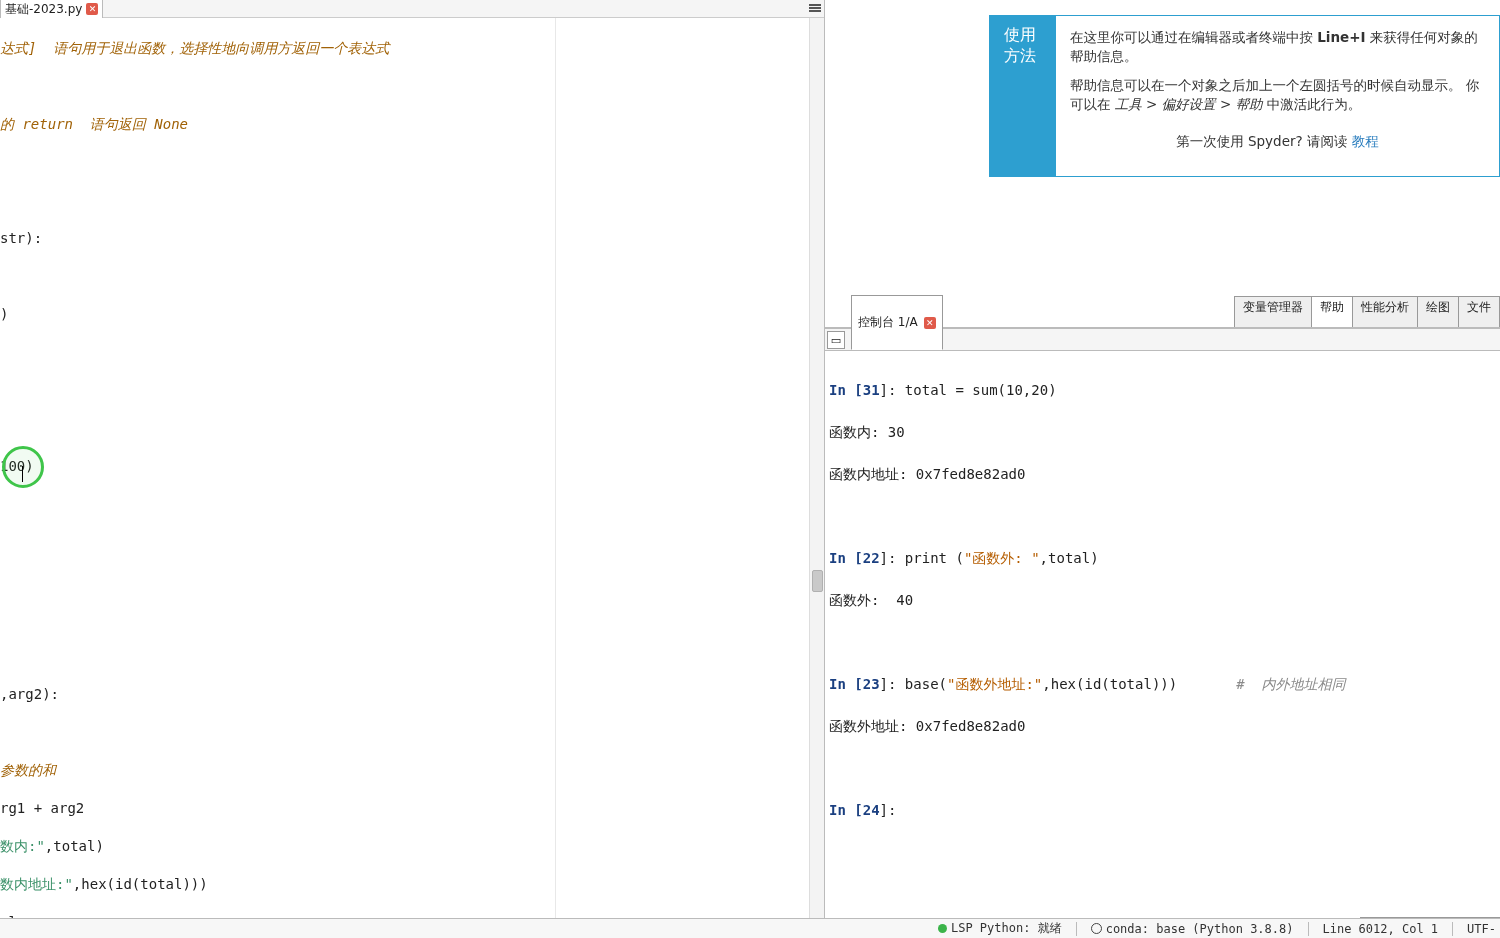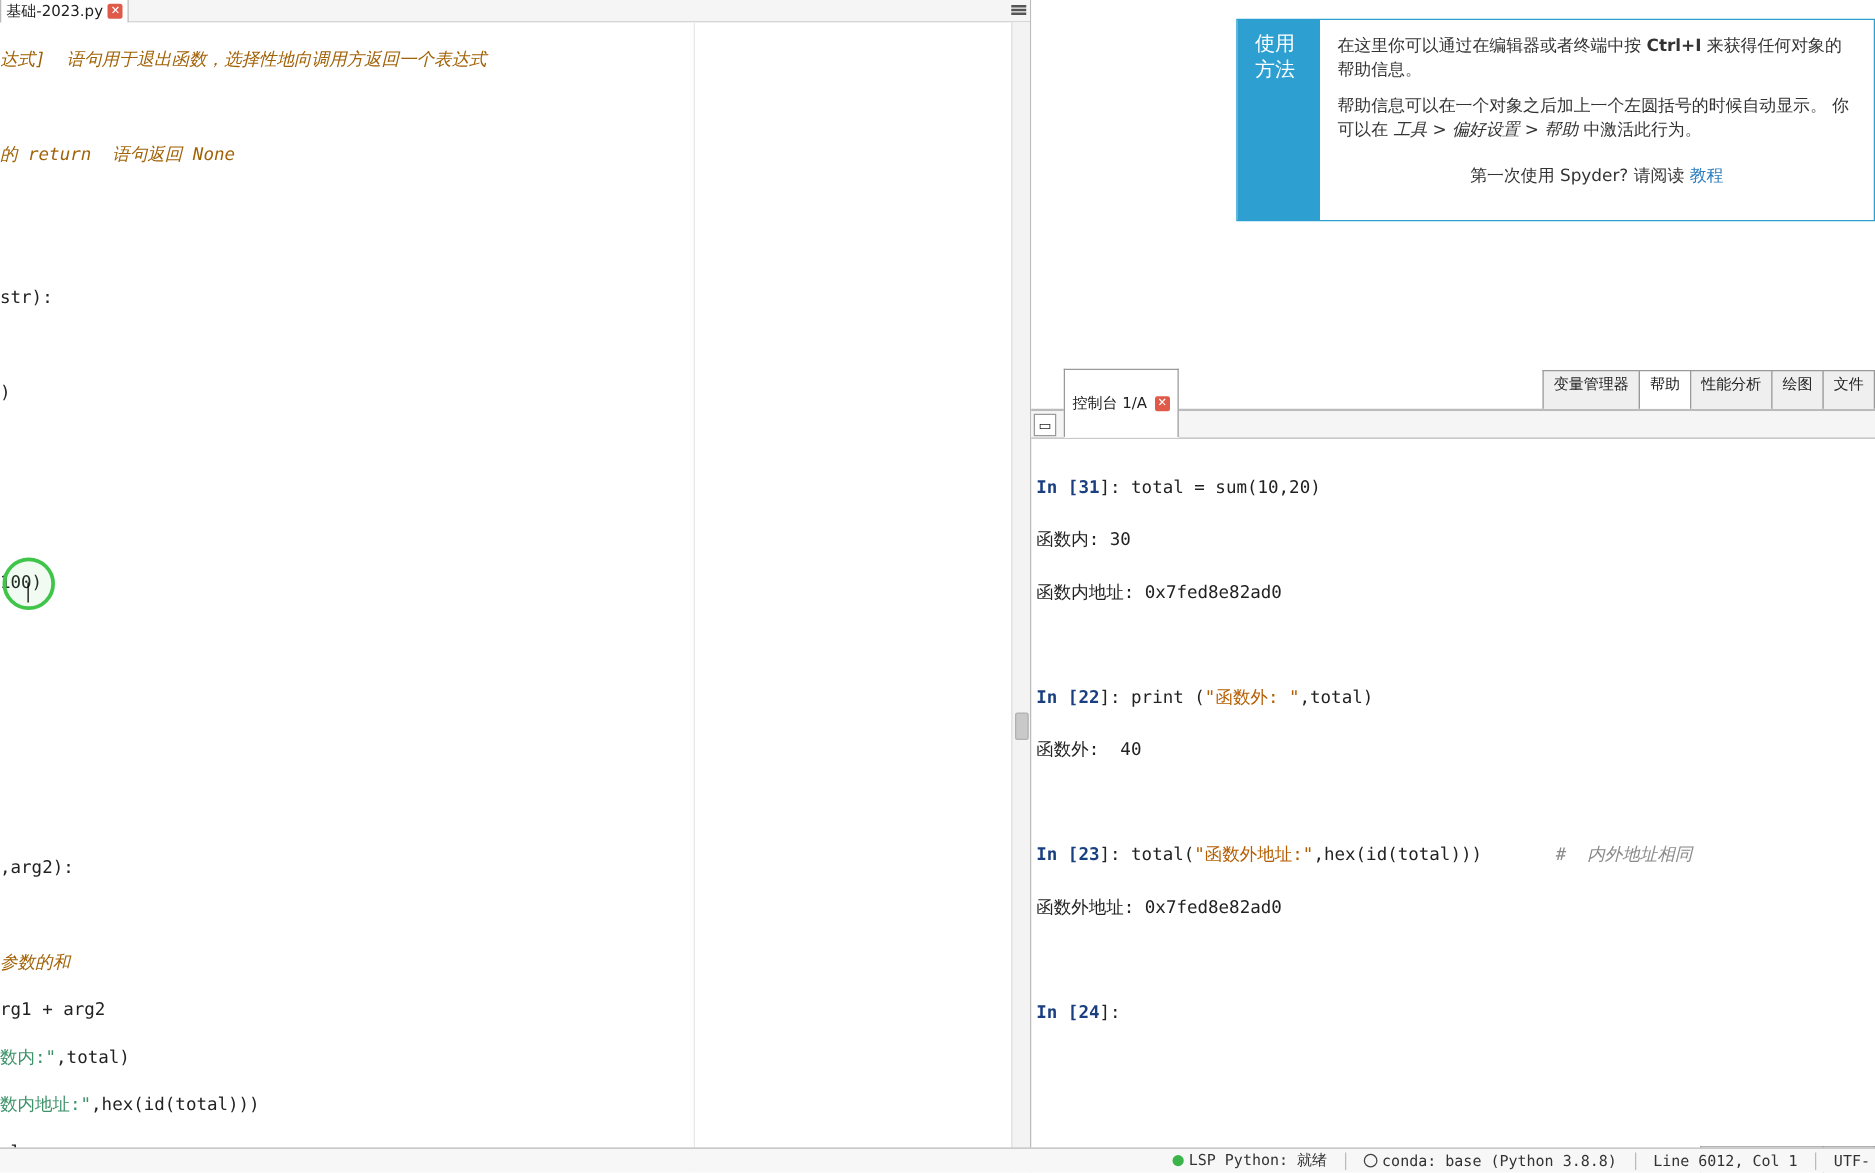--- a/index.html
+++ b/index.html
@@ -128,21 +128,21 @@
     <div class="editor-vscroll">
       <div class="thumb"></div>
     </div>
   </div>
 
   <div class="right-panel">
     <div class="help-panel">
       <div class="help-card">
         <div class="help-header">使用方法</div>
         <div class="help-body">
-          <p><span>在这里你可以通过在编辑器或者终端中按 </span><b>Ctrl+I</b><span> 来获得任何对象的帮助信息。</span></p>
+          <p><span>在这里你可以通过在编辑器或者终端中按 </span><b>Line+I</b><span> 来获得任何对象的帮助信息。</span></p>
           <p><span>帮助信息可以在一个对象之后加上一个左圆括号的时候自动显示。 你可以在 </span><span class="italic">工具 &gt; 偏好设置 &gt; 帮助</span><span> 中激活此行为。</span></p>
           <div class="help-footer">
             <span>第一次使用 Spyder? 请阅读</span>
             <a>教程</a>
           </div>
         </div>
       </div>
       <div class="right-tabs-upper">
         <div class="rtab">变量管理器</div>
         <div class="rtab active">帮助</div>
@@ -161,21 +161,21 @@
         </div>
       </div>
       <div class="console-body">
 <div><span class="prompt-in">In [</span><span class="prompt-num">31</span><span>]: total = sum(10,20)</span></div>
 <div>函数内: 30</div>
 <div>函数内地址: 0x7fed8e82ad0</div>
 <div> </div>
 <div><span class="prompt-in">In [</span><span class="prompt-num">22</span><span>]: print (</span><span class="con-str">"函数外: "</span><span>,total)</span></div>
 <div>函数外:  40</div>
 <div> </div>
-<div><span class="prompt-in">In [</span><span class="prompt-num">23</span><span>]: total(</span><span class="con-str">"函数外地址:"</span><span>,hex(id(total)))</span>       <span class="con-comment">#  内外地址相同</span></div>
+<div><span class="prompt-in">In [</span><span class="prompt-num">23</span><span>]: base(</span><span class="con-str">"函数外地址:"</span><span>,hex(id(total)))</span>       <span class="con-comment">#  内外地址相同</span></div>
 <div>函数外地址: 0x7fed8e82ad0</div>
 <div> </div>
 <div><span class="prompt-in">In [</span><span class="prompt-num">24</span><span>]: </span></div>
       </div>
       <div class="right-tabs-lower">
         <div class="rtab active">IPython控制台</div>
         <div class="rtab">历史</div>
       </div>
     </div>
   </div>

